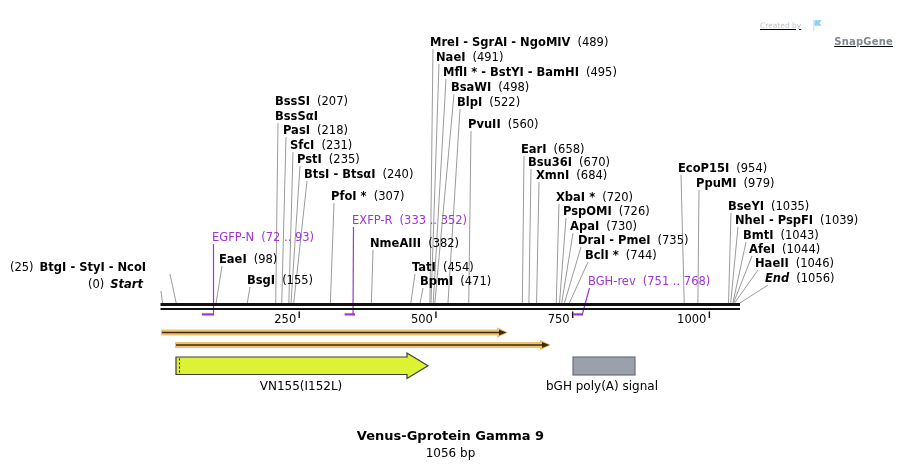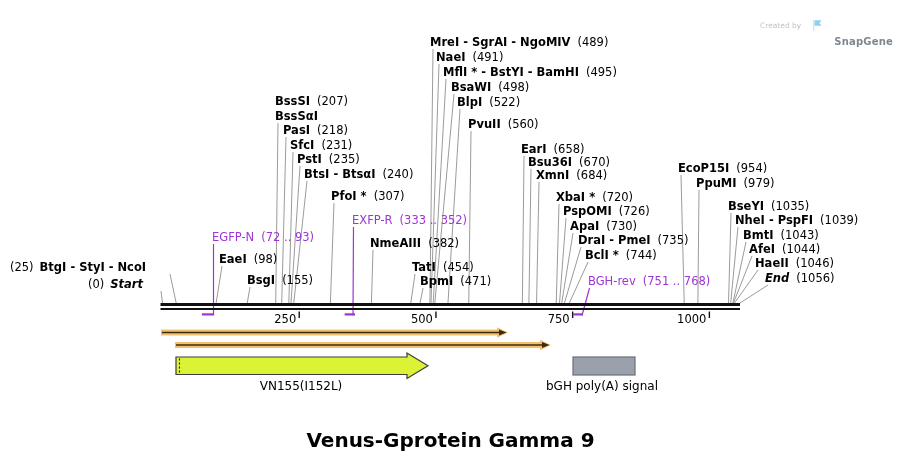--- a/index.html
+++ b/index.html
@@ -1,23 +1,23 @@
 <!DOCTYPE html>
 <html><head>
 <meta charset="utf-8">
 <style>
   html,body{margin:0;padding:0;background:#fff;}
   #stage{position:relative;width:901px;height:469px;background:#ffffff;overflow:hidden;
          font-family:"DejaVu Sans","Liberation Sans",sans-serif;}
   #mapsvg{position:absolute;left:0;top:0;}
-  #credit{position:absolute;top:4px;right:8px;display:flex;align-items:center;gap:11px;}
+  #credit{position:absolute;top:4px;right:8px;display:flex;align-items:center;gap:11px;text-decoration:underline;}
   #credit .prefix{font-size:7.5px;color:#bcc3cb;}
   #credit .brand{font-size:10px;color:#7e8791;font-weight:600;letter-spacing:.2px;margin-top:32px;}
   #title-block{position:absolute;left:0;right:0;top:428px;text-align:center;color:#000;}
-  #title-block .t1{font-size:20px;font-weight:bold;}
+  #title-block .t1{font-size:13px;font-weight:bold;}
   #title-block .t2{font-size:12px;margin-top:3px;}
 </style>
 </head>
 <body>
 
 <div id="stage">
 
   <div id="credit">
     <span class="prefix">Created by</span>
     <svg width="11" height="13" viewBox="0 0 12 14">
@@ -134,15 +134,16 @@
         <polygon points="176,357 407,357 407,353 428,365.75 407,378.5 407,374.5 176,374.5" fill="#dcf235" stroke="#3d3d3d" stroke-width="1.2"></polygon>
         <line x1="179.5" y1="358.5" x2="179.5" y2="373" stroke="#222" stroke-width="1.1" stroke-dasharray="2 2"></line>
       </g>
       <text x="301" y="390" text-anchor="middle" font-size="12" fill="#000">VN155(I152L)</text>
       <rect x="573" y="357" width="62" height="18" fill="#9ba1ac" stroke="#6a7076" stroke-width="1.2"></rect>
       <text x="602" y="390" text-anchor="middle" font-size="12" fill="#000">bGH poly(A) signal</text>
     </svg>
 
   <div id="title-block">
     <div class="t1">Venus-Gprotein Gamma 9</div>
+    <div class="t2">1056 bp</div>
   </div>
 
 </div>
 
 </body></html>

